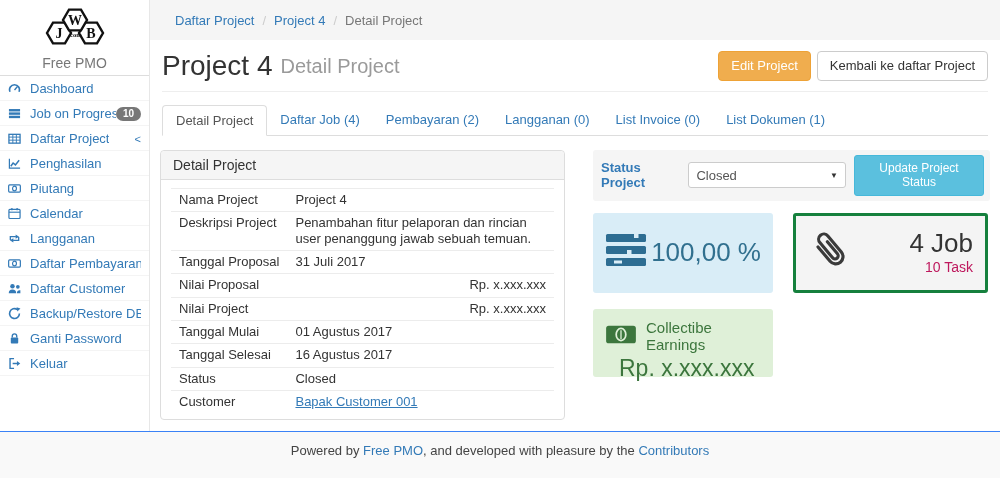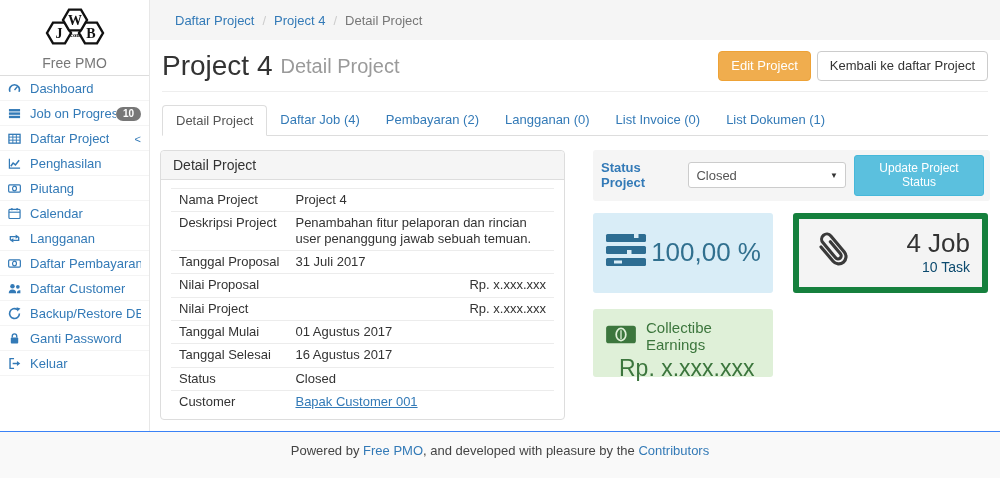--- a/index.html
+++ b/index.html
@@ -51,25 +51,25 @@
 
   .rightcol { flex:1; margin-left:28px; }
   .status-bar { background:#f5f5f5; border-radius:3px; padding:5px 6px; display:flex; align-items:center; }
   .status-lbl { color:#337ab7; font-weight:bold; font-size:13px; margin:0 8px 0 2px; }
   .select-box { background:#fff; border:1px solid #ccc; border-radius:3px; width:172px; height:26px; display:flex; align-items:center; justify-content:space-between; padding:0 7px; font-size:13px; color:#555; cursor:pointer; margin-right:8px; }
   .caret { font-size:8px; color:#333; }
 
   .cards-row { display:flex; margin-top:12px; }
   .card { height:80px; border-radius:3px; padding:9px 12px; display:flex; align-items:center; }
   .card-progress { width:180px; background:#d9edf7; color:#31708f; }
-  .card-job { width:195px; background:#f4f4f4; border:6px solid #15803d; color:#333; margin-left:20px; }
+  .card-job { width:195px; background:#f4f4f4; border:3px solid #15803d; color:#333; margin-left:20px; }
   .card-stats { margin-left:auto; text-align:right; }
   .card-big { font-size:26px; line-height:1.15; white-space:nowrap; }
   .card-small { font-size:15px; line-height:1.2; }
-  .card-job .card-small { color:#0c4a6e; font-size:14px; }
+  .card-job .card-small { color:#be185d; font-size:14px; }
   .card-earn { width:180px; background:#dff0d8; color:#3c763d; border-radius:3px; margin-top:16px; padding:10px 12px; height:68px; }
   .earn-top { display:flex; align-items:center; font-size:15px; }
   .earn-top svg { margin-right:9px; }
   .earn-val { font-size:23px; margin-top:2px; padding-left:14px; white-space:nowrap; }
 
   
   .footer { position:absolute; left:0; bottom:0; width:1000px; height:47px; background:#f9f9f9; border-top:1px solid #3b82f6; text-align:center; padding-top:11px; font-size:13px; color:#444; }
   .footer a { color:#337ab7; text-decoration:none; cursor:pointer; }
 </style>
 </head>

